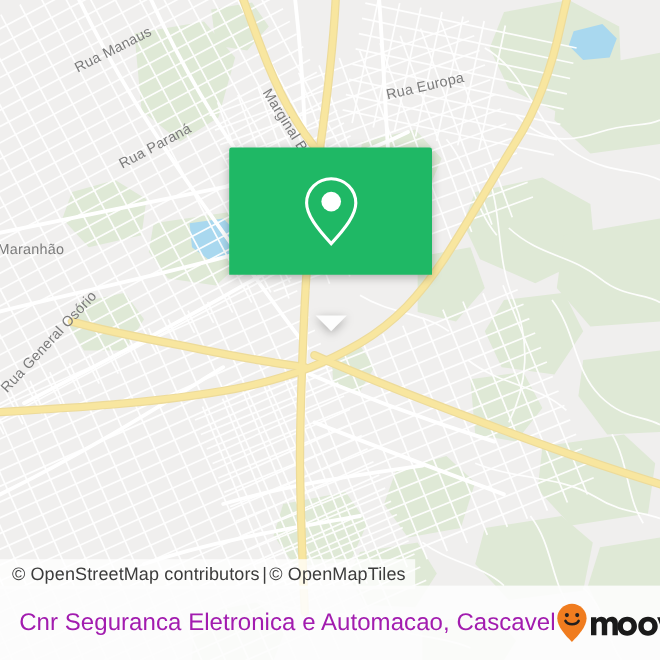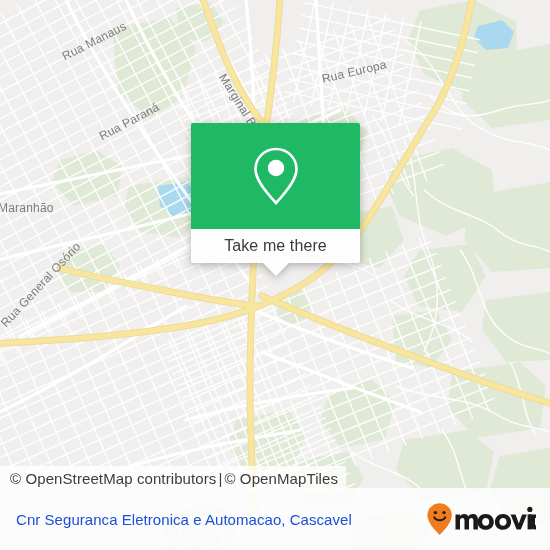--- a/index.html
+++ b/index.html
@@ -63,21 +63,21 @@
   .attribution .sep{padding:0 2px;color:#3c3c3c;}
 
   
   .bottombar{
     position:absolute;left:0;right:0;bottom:0;height:62px;
     background:rgba(253,253,253,.90);
     display:flex;align-items:center;
     box-sizing:border-box;padding:0 14px 0 16px;
   }
   .place-title{
-    font-size:15px;color:#1d4ed8;white-space:nowrap;letter-spacing:.05px;
+    font-size:20px;color:#a21caf;white-space:nowrap;letter-spacing:.05px;
   }
   .brand{margin-left:auto;display:flex;align-items:center;}
   .brand svg{display:block;}
 </style>
 </head>
 <body>
 
 <div id="app">
 
   <div class="map">
@@ -207,23 +207,20 @@
 
   <div class="popup">
     <div class="popup-green">
       <span>
         <svg class="pin-icon" width="52" height="62" viewBox="0 0 52 62">
           <path d="M26 4 C14.5 4 5.5 13 5.5 24.2 C5.5 34 14 45 26 58 C38 45 46.5 34 46.5 24.2 C46.5 13 37.5 4 26 4 Z" fill="none" stroke="#ffffff" stroke-width="2.6"></path>
           <circle cx="26" cy="23" r="8.2" fill="#ffffff"></circle>
         </svg>
       </span>
     </div>
-    <div class="popup-white">
-      <span>Take me there</span>
-    </div>
     <div class="popup-pointer"></div>
   </div>
 
   <div class="attribution">
     <span>© OpenStreetMap contributors</span><span class="sep">|</span><span>© OpenMapTiles</span>
   </div>
 
   <div class="bottombar">
     <div class="place-title">Cnr Seguranca Eletronica e Automacao, Cascavel</div>
     <div class="brand">

